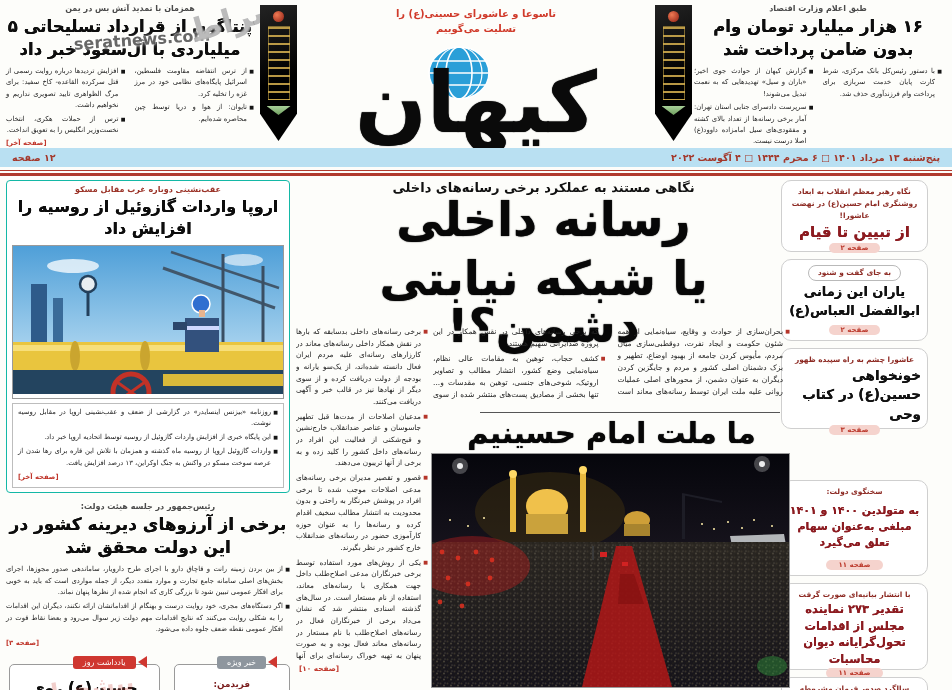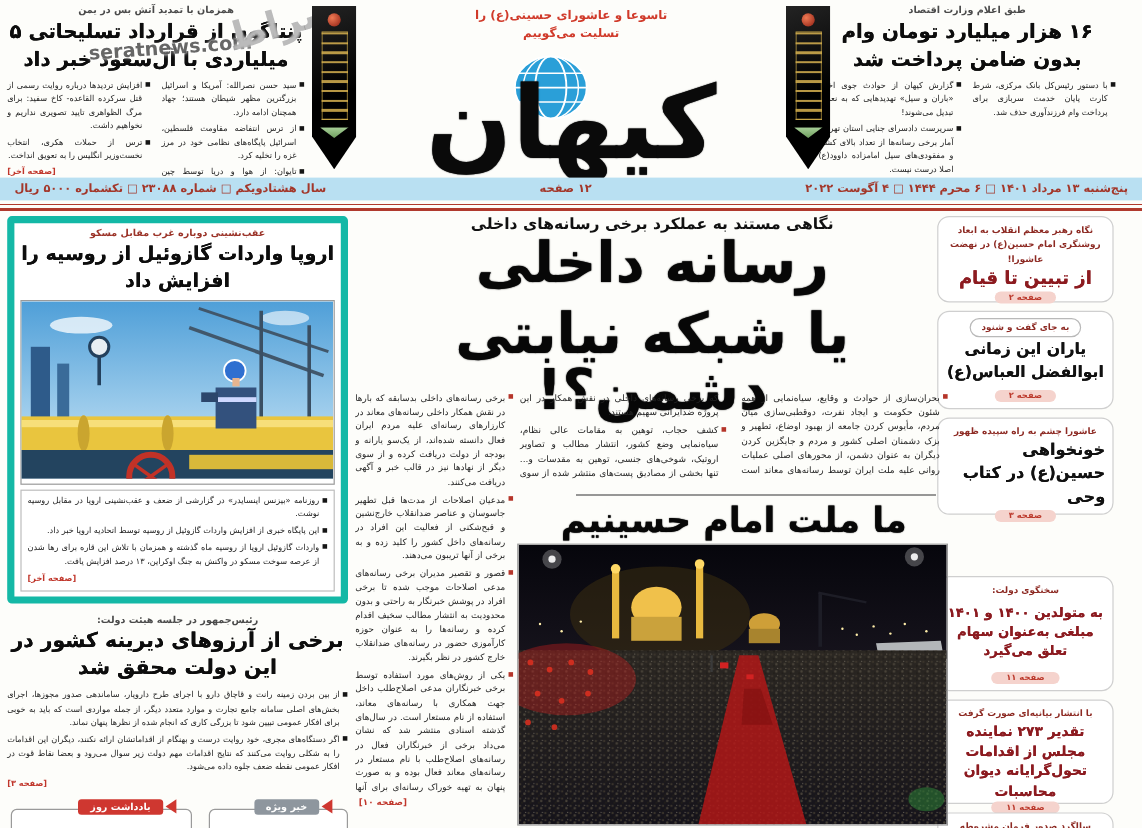--- a/index.html
+++ b/index.html
@@ -43,32 +43,32 @@
   .sbox{border:1.5px solid #cfcfcf;border-radius:10px;padding:5px 6px 5px;display:flex;flex-direction:column;align-items:center;
     text-align:center;box-sizing:border-box;background:#fff;}
   .sb-kicker{font-size:7.4px;font-weight:700;color:#8d2a23;line-height:1.6;}
   .sb-kicker.pill-k{border:1px solid #b9b9b9;border-radius:8px;padding:1px 9px;}
   .sb-title{font-weight:900;line-height:1.45;margin:auto 0;text-shadow:0 0 .5px currentColor;}
   .t-red{color:#8c1b20;text-align:center;} .t-black{color:#111;}
   .sb-page{background:#f5d3cd;color:#bc3a2d;font-size:7px;font-weight:700;border-radius:7px;padding:1px 12px;margin-top:auto;}
 
   
   .leftcol{left:6px;top:180px;width:284px;}
-  .art1{border:6px solid #14b8a6;border-radius:4px;padding:4px 5px;box-sizing:border-box;background:#fff;}
+  .art1{border:1px solid #14b8a6;border-radius:4px;padding:4px 5px;box-sizing:border-box;background:#fff;}
   .kicker-red{font-size:8px;font-weight:700;color:#9b3328;text-align:center;}
   .head-md{font-size:16px;font-weight:900;color:#0d0d0d;text-align:center;line-height:1.4;margin:2px 0 4px;text-shadow:0 0 .5px #000;}
   .photo-frame{border:1px solid #9a9a9a;overflow:hidden;}
   .innerb{border:1px solid #bdbdbd;margin-top:4px;padding:3px 5px;font-size:6.8px;line-height:1.7;text-align:justify;color:#222;}
   .art2{margin-top:9px;}
   .art2-bullets{font-size:6.8px;line-height:1.7;text-align:justify;color:#222;margin-top:3px;}
   .bottomrow{display:flex;gap:14px;margin-top:14px;}
   .bbox{position:relative;border:1.5px solid #9a9a9a;border-radius:5px;padding:12px 6px 12px;text-align:center;box-sizing:border-box;background:#fff;}
   .tab{position:absolute;top:-9px;right:12px;display:flex;align-items:center;direction:rtl;}
   .tab .arrow{width:0;height:0;border-top:6px solid transparent;border-bottom:6px solid transparent;border-right:9px solid #cf3730;margin-left:2px;}
-  .tab .pill{font-size:8px;font-weight:700;color:#fff;padding:2px 10px;border-radius:3px;white-space:nowrap;}
+  .tab .pill{font-size:8px;font-weight:400;color:#fff;padding:2px 10px;border-radius:3px;white-space:nowrap;}
   .pill.gray{background:#8e969e;} .pill.red{background:#cf3730;}
   .sp-text{font-size:8.8px;font-weight:700;color:#7a1c1c;white-space:pre-line;line-height:1.75;}
   .note-title{font-size:15px;font-weight:900;color:#0c0c0c;white-space:pre-line;line-height:1.55;text-shadow:0 0 .5px #000;}
   .wm-pish-fa{position:absolute;top:10px;left:20px;color:rgba(205,80,70,.28);font-size:24px;font-weight:900;transform:rotate(-8deg);pointer-events:none;}
 
   
   .wm-serat{left:26px;top:30px;width:232px;transform:rotate(-4deg);color:#5f5f5f;font-size:16px;font-weight:800;
     text-shadow:0 0 2px #fff,0 0 4px #fff;opacity:.95;text-align:center;direction:ltr;}
   .wm-serat-fa{left:188px;top:0px;font-size:32px;font-weight:900;color:rgba(120,120,120,.5);transform:rotate(-16deg);text-shadow:0 0 2px #fff;}
 
@@ -83,41 +83,40 @@
   .lead-title{right:162px;width:357px;top:416px;text-align:center;font-size:29px;font-weight:900;color:#070707;text-shadow:0 0 1px #000;}
   .lead-photo{right:162px;width:357px;top:453px;height:233px;}
   .lead-side{right:524px;width:132px;top:326px;height:336px;font-size:7.3px;line-height:1.6;text-align:justify;color:#222;overflow:hidden;}
   .side-page{left:299px;top:664px;font-size:7.3px;color:#c0362b;font-weight:700;}
 </style>
 </head>
 <body>
 
 <div id="page">
 
-  <div class="abs hblock" style="right:22px;">
+  <div class="abs hblock" style="right:10px;">
     <div class="kicker-sm">طبق اعلام وزارت اقتصاد</div>
     <div class="head-lg">۱۶ هزار میلیارد تومان وام بدون ضامن پرداخت شد</div>
     <div class="bullets2">
       <div class="bcol">
         <div class="bitem">با دستور رئیس‌کل بانک مرکزی، شرط کارت پایان خدمت سربازی برای پرداخت وام فرزندآوری حذف شد.</div>
       </div>
       <div class="bcol">
         <div class="bitem">گزارش کیهان از حوادث جوی اخیر؛ «باران و سیل» تهدیدهایی که به نعمت تبدیل می‌شوند!</div>
         <div class="bitem">سرپرست دادسرای جنایی استان تهران: آمار برخی رسانه‌ها از تعداد بالای کشته و مفقودی‌های سیل امامزاده داوود(ع) اصلا درست نیست.</div>
         <div class="pageref endref">[صفحات ۴ و ۱۰]</div>
       </div>
     </div>
   </div>
 
   <div class="abs hblock" style="left:6px;">
     <div class="kicker-sm">همزمان با تمدید آتش بس در یمن</div>
     <div class="head-lg">پنتاگون از قرارداد تسلیحاتی ۵ میلیاردی با آل‌سعود خبر داد</div>
     <div class="bullets2">
       <div class="bcol">
-        <div class="bitem">سید حسن نصرالله: آمریکا و اسرائیل بزرگترین مظهر شیطان هستند؛ جهاد همچنان ادامه دارد.</div>
         <div class="bitem">از ترس انتفاضه مقاومت فلسطین، اسرائیل پایگاه‌های نظامی خود در مرز غزه را تخلیه کرد.</div>
         <div class="bitem">تایوان: از هوا و دریا توسط چین محاصره شده‌ایم.</div>
       </div>
       <div class="bcol">
         <div class="bitem">افزایش تردیدها درباره روایت رسمی از قتل سرکرده القاعده- کاخ سفید: برای مرگ الظواهری تایید تصویری نداریم و نخواهیم داشت.</div>
         <div class="bitem">ترس از حملات هکری، انتخاب نخست‌وزیر انگلیس را به تعویق انداخت.</div>
         <div class="pageref endref">[صفحه آخر]</div>
       </div>
     </div>
   </div>
@@ -147,21 +146,20 @@
       <line x1="1" y1="31" x2="61" y2="31" stroke="#fff" stroke-width="1.6"></line>
       <line x1="4" y1="19" x2="58" y2="19" stroke="#fff" stroke-width="1.3"></line>
       <line x1="4" y1="43" x2="58" y2="43" stroke="#fff" stroke-width="1.3"></line>
     </svg>
     <div class="logo-text">کیهان</div>
   </div>
 
   <div class="abs datebar">
     <span>پنج‌شنبه ۱۳ مرداد ۱۴۰۱ □ ۶ محرم ۱۴۴۴ □ ۴ آگوست ۲۰۲۲</span>
     <span>۱۲ صفحه</span>
-    <span>سال هشتادویکم □ شماره ۲۳۰۸۸ □ تکشماره ۵۰۰۰ ریال</span>
   </div>
   <div class="abs redrule"></div>
 
   <div class="abs sidebar">
     <div class="sbox" style="height:72px;">
       <div class="sb-kicker">نگاه رهبر معظم انقلاب به ابعاد روشنگری امام حسین(ع) در نهضت عاشورا!</div>
       <div class="sb-title t-red" style="font-size:15px;">از تبیین تا قیام</div>
       <div class="sb-page">صفحه ۲</div>
     </div>
     <div class="sbox" style="height:82px;">

